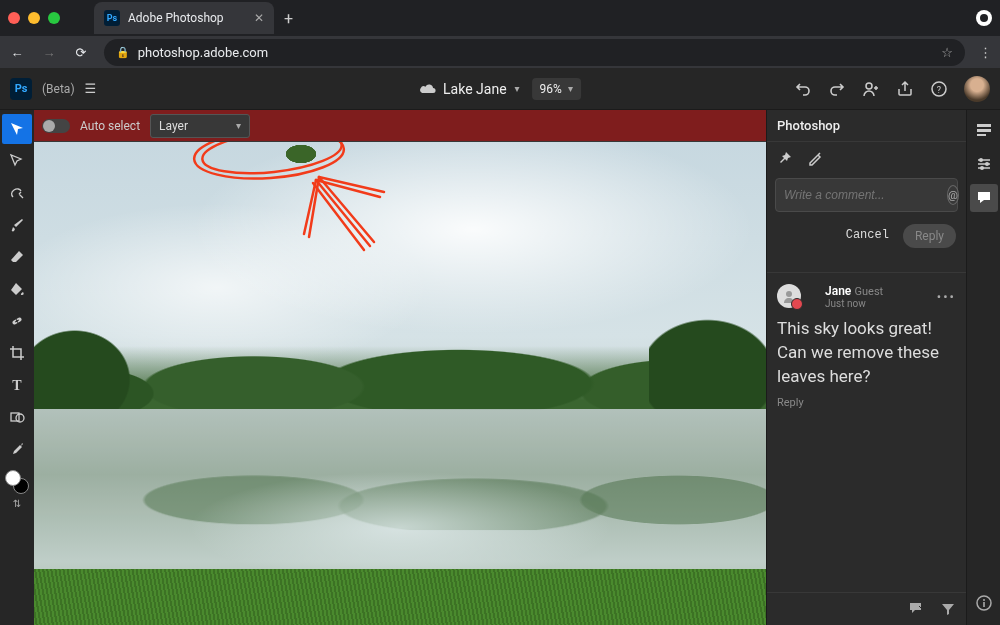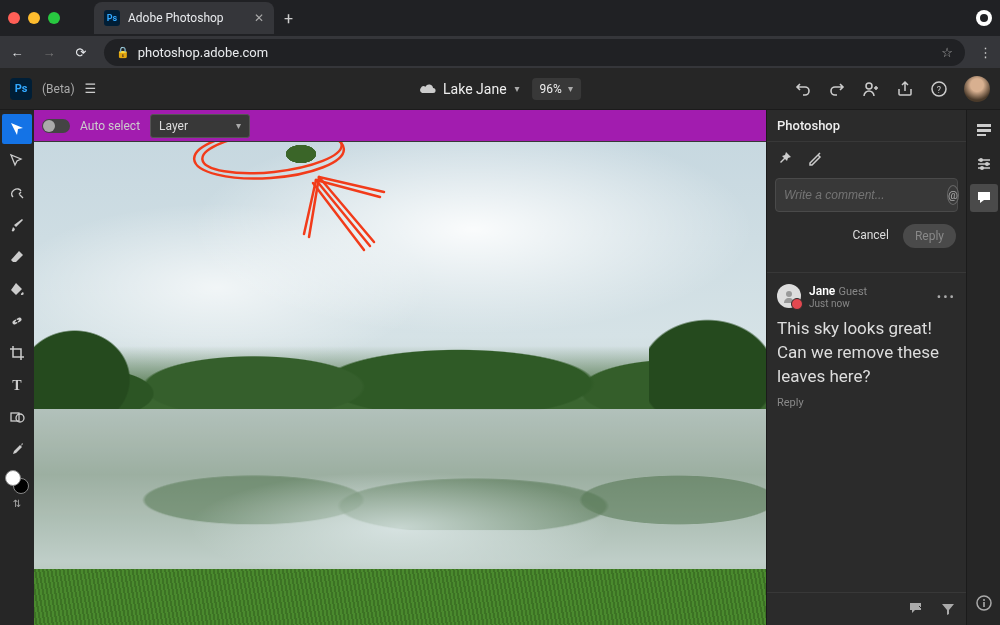--- a/index.html
+++ b/index.html
@@ -90,21 +90,21 @@
   .tool{
     width:30px;height:30px;display:flex;align-items:center;justify-content:center;
     color:#ccc; border-radius:2px;
   }
   .tool.active{background:#1473e6;color:#fff;}
   .fg-bg{position:relative;width:24px;height:24px;margin-top:4px;}
   .fg-bg .fg{position:absolute;left:0;top:0;width:16px;height:16px;border-radius:50%;background:#fff;border:1px solid #888;}
   .fg-bg .bg{position:absolute;right:0;bottom:0;width:16px;height:16px;border-radius:50%;background:#000;border:1px solid #888;}
   .swap{color:#aaa;font-size:10px;margin-top:2px;}
   
-  .center{flex:1;display:flex;flex-direction:column;background:#a21caf;}
+  .center{flex:1;display:flex;flex-direction:column;background:#7f1d1d;}
   .options-bar{
     height:32px;border-bottom:1px solid #383838;
     display:flex;align-items:center; gap:10px;padding:0 8px;
   }
   .toggle{
     width:28px;height:14px;background:#444;border-radius:7px;position:relative;
   }
   .toggle::after{content:"";position:absolute;left:1px;top:1px;width:12px;height:12px;border-radius:50%;background:#aaa;}
   .opts-label{color:#ccc;font-size:12px;}
   .dropdown{
@@ -174,24 +174,24 @@
   .comments-toolbar{display:flex;gap:14px;padding:8px 10px;color:#ccc;}
   .comment-input-box{
     margin:4px 8px;background:#383838;border-radius:4px;
     display:flex;align-items:center;padding:6px 8px;gap:6px;border:1px solid #4a4a4a;
   }
   .comment-input-box input{
     flex:1;background:transparent;border:none;color:#ddd;font-style:italic;font-size:12px;outline:none;
   }
   .at-badge{width:20px;height:20px;border:1px solid #666;border-radius:50%;display:flex;align-items:center;justify-content:center;color:#aaa;font-size:11px;}
   .input-actions{display:flex;justify-content:flex-end;gap:8px;padding:8px 10px;}
-  .btn-text{color:#ddd;font-size:12px;cursor:pointer;padding:4px 6px;}
+  .btn-text{color:#ddd;font-size:12px;cursor:pointer;padding:4px 6px;font-family:Liberation Mono, monospace;}
   .btn-submit{background:#4a4a4a;color:#888;padding:5px 12px;border-radius:14px;font-size:12px;}
   .comment-item{padding:10px;border-top:1px solid #383838;margin-top:16px;}
-  .ci-head{display:flex;align-items:center;gap:8px;justify-content:center;}
+  .ci-head{display:flex;align-items:center;gap:24px;justify-content:center;}
   .ci-avatar{position:relative;width:24px;height:24px;border-radius:50%;background:#ddd;display:flex;align-items:center;justify-content:center;color:#888;}
   .ci-avatar::after{content:"";position:absolute;right:-2px;bottom:-2px;width:10px;height:10px;border-radius:50%;background:#e34850;border:1px solid #2b2b2b;}
   .ci-name{color:#fff;font-size:12px;font-weight:600;}
   .ci-guest{color:#888;font-size:11px;}
   .ci-time{color:#888;font-size:10px;}
   .ci-more{margin-left:auto;color:#aaa;letter-spacing:2px;}
   .ci-body{color:#ddd;font-size:17px;margin-top:8px;line-height:1.4;}
   .ci-reply{color:#888;font-size:11px;margin-top:8px;}
   .comments-footer{margin-top:auto;display:flex;justify-content:flex-end;gap:14px;padding:8px 10px;color:#aaa;border-top:1px solid #383838;}
   

